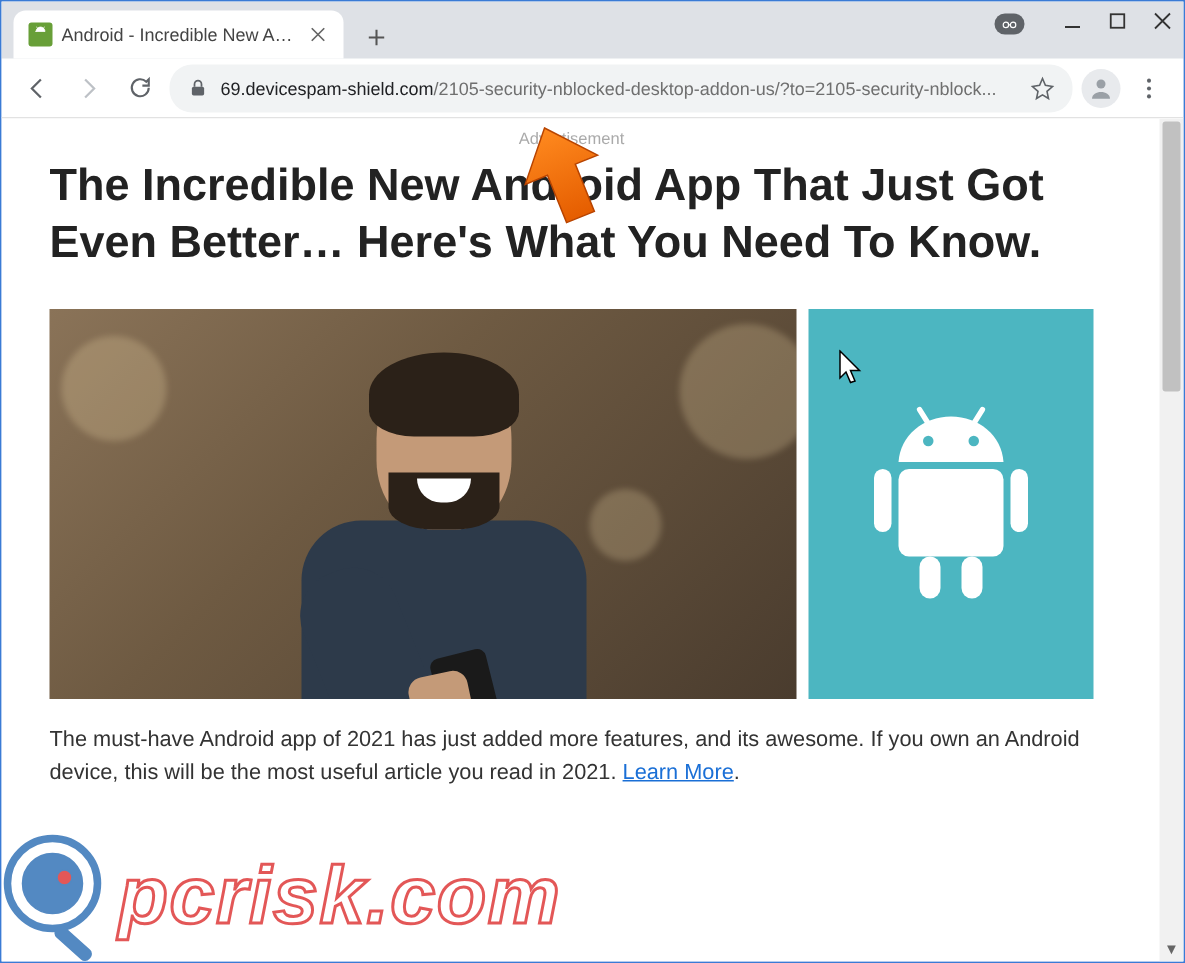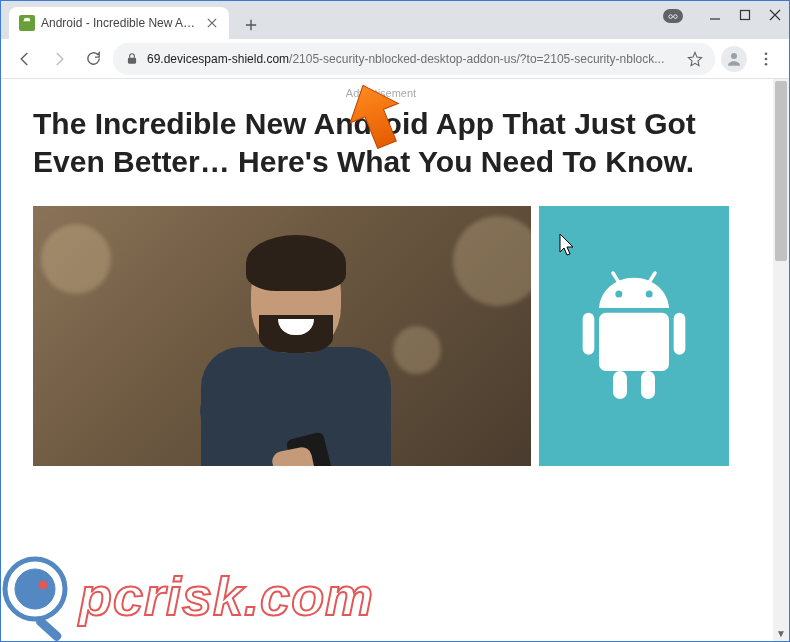--- a/index.html
+++ b/index.html
@@ -208,20 +208,23 @@
             <rect x="20" y="40" width="60" height="50" rx="6"></rect>
             <rect x="6" y="40" width="10" height="36" rx="5"></rect>
             <rect x="84" y="40" width="10" height="36" rx="5"></rect>
             <rect x="32" y="90" width="12" height="24" rx="6"></rect>
             <rect x="56" y="90" width="12" height="24" rx="6"></rect>
           </g>
         </svg>
       </div>
     </div>
 
+    <p class="article-text">
+      <span>The must-have Android app of 2021 has just added more features, and its awesome. If you own an Android device, this will be the most useful article you read in 2021. </span><a class="link">Learn More</a><span>.</span>
+    </p>
   </div>
 </div>
 
 <svg class="overlay-arrow" width="70" height="72" viewBox="0 0 70 72">
   <defs>
     <linearGradient id="og" x1="0" y1="0" x2="0" y2="1">
       <stop offset="0" stop-color="#ff8a1f"></stop>
         <stop offset="1" stop-color="#e55d00"></stop>
     </linearGradient>
   </defs>

